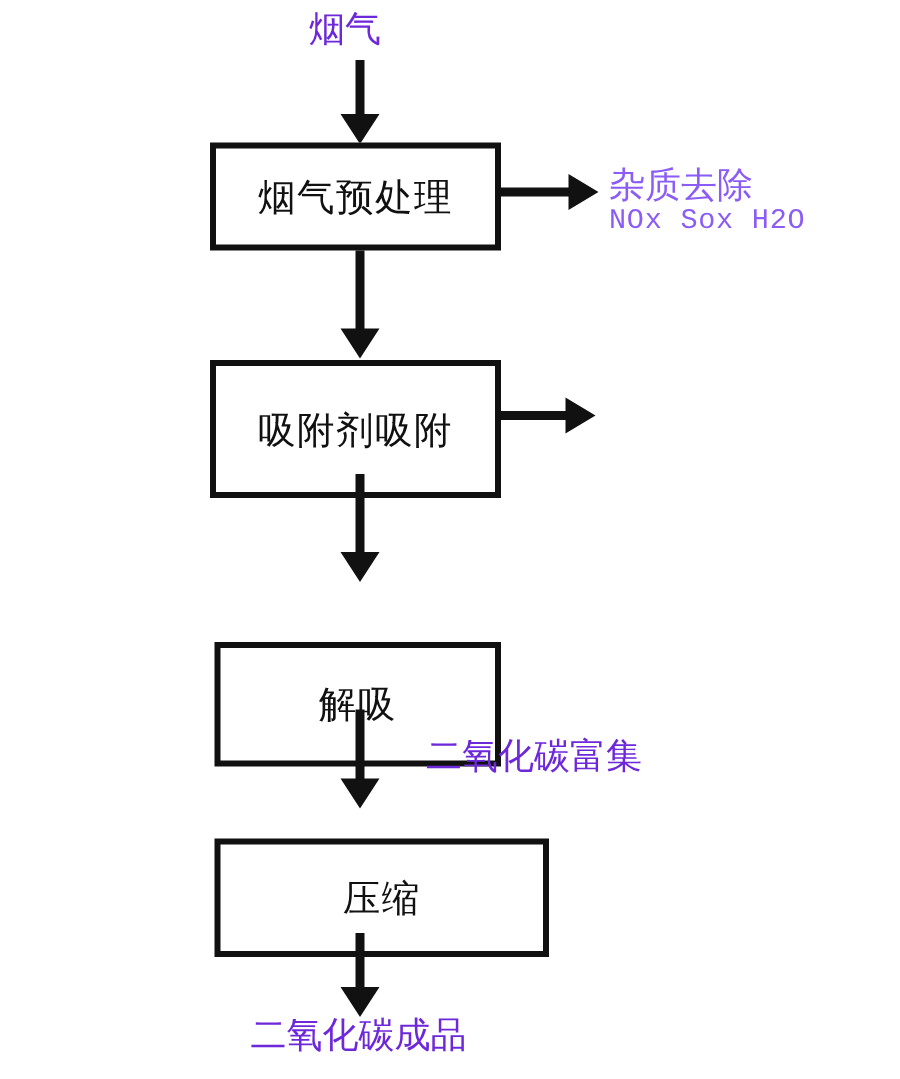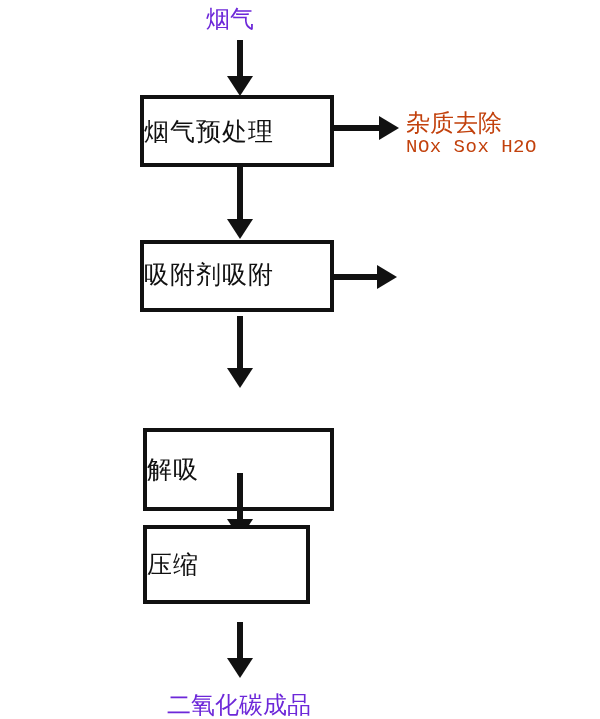--- a/index.html
+++ b/index.html
@@ -17,20 +17,21 @@
     color: #111111;
   }
   
   .proc-box {
     position: absolute;
     box-sizing: border-box;
     border: 4px solid #111111;
     background: #ffffff;
     display: flex;
     align-items: center;
+    justify-content: center;
   }
   .proc-box .proc-label {
     font-size: 25px;
     letter-spacing: 1px;
     line-height: 1;
     color: #111111;
     white-space: nowrap;
   }
   
   .v-line {
@@ -62,21 +63,21 @@
   
   .flow-text {
     position: absolute;
     font-size: 24px;
     line-height: 1.12;
     color: #6d28d9;
     white-space: nowrap;
   }
   .side-label {
     position: absolute;
-    color: #c2410c;
+    color: #8b5cf6;
   }
   .side-label .l1 {
     font-size: 24px;
     line-height: 1.1;
     white-space: nowrap;
   }
   .side-label .l2 {
     font-family: Liberation Mono, monospace;
     font-size: 19px;
     line-height: 1.25;
@@ -101,38 +102,39 @@
   <div class="h-line" style="left:334px; top:125px; width:52px;"></div>
   <div class="arrow-right" style="left:379px; top:116px;"></div>
   <div class="side-label" style="left:406px; top:110px;">
     <div class="l1">杂质去除</div>
     <div class="l2">NOx Sox H2O</div>
   </div>
 
   <div class="v-line" style="left:237px; top:167px; height:56px;"></div>
   <div class="arrow-down" style="left:227px; top:219px;"></div>
 
-  <div class="proc-box" style="left:140px; top:240px; width:194px; height:72px;font-family:Liberation Mono, monospace;">
+  <div class="proc-box" style="left:140px; top:240px; width:194px; height:92px;">
     <span class="proc-label">吸附剂吸附</span>
   </div>
 
   <div class="h-line" style="left:334px; top:274px; width:50px;"></div>
   <div class="arrow-right" style="left:377px; top:265px;"></div>
 
   <div class="v-line" style="left:237px; top:316px; height:56px;"></div>
   <div class="arrow-down" style="left:227px; top:368px;"></div>
 
   <div class="proc-box" style="left:143px; top:390px; width:191px; height:83px;margin-top:38px;">
     <span class="proc-label">解吸</span>
   </div>
 
   <div class="v-line" style="left:237px; top:473px; height:50px;"></div>
   <div class="arrow-down" style="left:227px; top:519px;"></div>
+  <div class="flow-text" style="left:284px; top:491px;">二氧化碳富集</div>
 
-  <div class="proc-box" style="left:143px; top:525px; width:167px; height:79px;">
+  <div class="proc-box" style="left:143px; top:559px; width:223px; height:79px;">
     <span class="proc-label">压缩</span>
   </div>
 
   <div class="v-line" style="left:237px; top:622px; height:40px;"></div>
   <div class="arrow-down" style="left:227px; top:658px;"></div>
-  <div class="flow-text" style="left:167px; top:692px;">二氧化碳成品</div>
+  <div class="flow-text" style="left:167px; top:677px;">二氧化碳成品</div>
 
 </div>
 
 </body></html>

